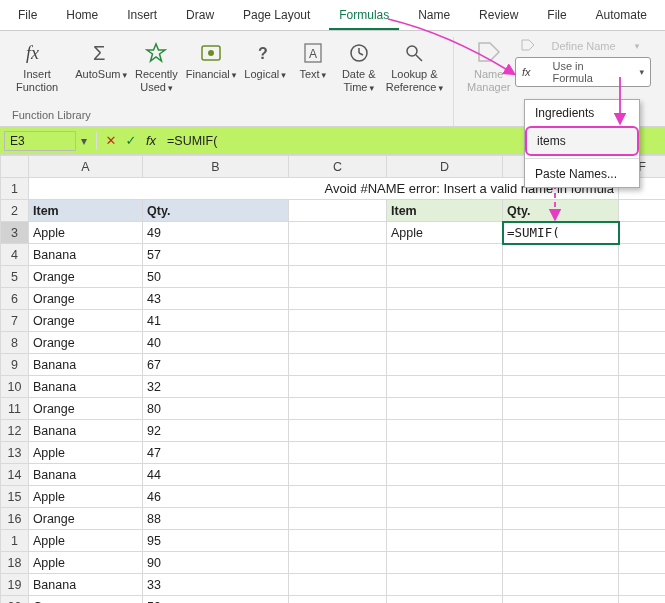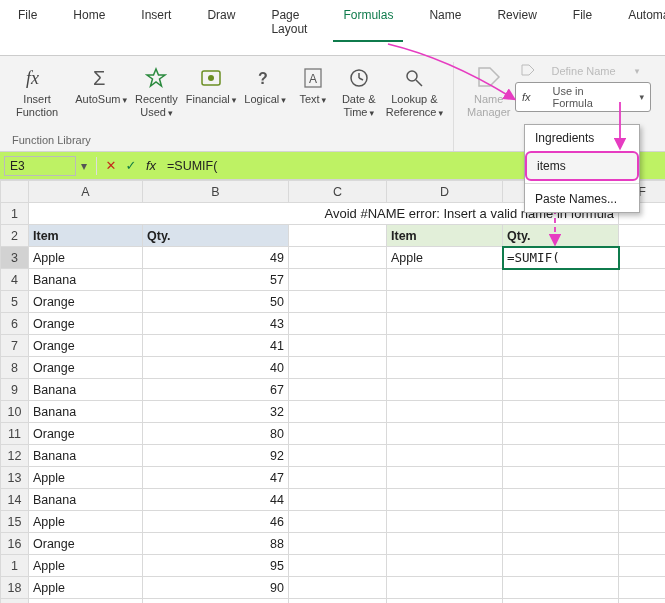--- a/index.html
+++ b/index.html
@@ -1,17 +1,17 @@
 <!DOCTYPE html>
 <html><head>
 <meta charset="utf-8">
 <style>
   * { box-sizing: border-box; }
   body { margin:0; font-family:"Segoe UI",Arial,sans-serif; font-size:12px; color:#222; background:#fff; width:665px; }
-  .menubar { display:flex; gap:16px; padding:4px 8px 13px 8px; border-bottom:1px solid #ccc; background:#fff;}
+  .menubar { display:flex; gap:8px; padding:4px 8px 0 8px; border-bottom:1px solid #ccc; background:#fff;justify-content:space-between;}
   .menubar .item { padding:4px 10px 6px; cursor:pointer; color:#333;}
   .menubar .item.active { color:#0f7b4c; border-bottom:2px solid #0f7b4c; font-weight:500;}
   .ribbon { background:#f3f3f3; padding:6px 6px 0 6px; display:flex; gap:4px; position:relative; height:96px; border-bottom:1px solid #d4d4d4;}
   .rgroup { display:flex; flex-direction:column; align-items:stretch; border-right:1px solid #ddd; padding:0 6px; }
   .rgroup:last-child{border-right:none;}
   .rgroup .caption { font-size:11px; color:#666; padding:2px 0;}
   .rbtn { display:flex; flex-direction:column; align-items:center; justify-content:flex-start; gap:1px; padding:2px 4px; min-width:46px; cursor:pointer; color:#444;}
   .rbtn.disabled{color:#aaa; cursor:default;}
   .ricon{ width:28px; height:28px; display:flex; align-items:center; justify-content:center; }
   .lbl { font-size:11px; line-height:1.15; text-align:center; white-space:pre-line;}
@@ -42,21 +42,21 @@
   table.grid{ border-collapse:collapse; table-layout:fixed; width:665px;}
   table.grid th, table.grid td{border:1px solid #d9d9d9; font-size:12.5px; height:22px; padding:0 4px; overflow:hidden; white-space:nowrap;}
   table.grid th{background:#f0f0f0; font-weight:normal; color:#444; text-align:center;}
   .corner{width:28px;background:#f0f0f0;}
   th.rowh{width:28px; background:#f0f0f0;}
   th.rowh.sel{background:#d2d2d2;}
   col.cA{width:114px;} col.cB{width:146px;} col.cC{width:98px;} col.cD{width:116px;} col.cE{width:116px;} col.cF{width:47px;}
   .title-row td.title{ text-align:right; font-weight:normal; font-size:13px;}
   .hdr{background:#d9e2ec; font-weight:bold;}
   .hdr.g{background:#e2efd9;}
-  .num{text-align:right;margin-top:8px;}
+  .num{text-align:left;margin-top:8px;}
   td.editing{ outline:2px solid #0f7b4c; outline-offset:-1px; font-family:Consolas,Menlo,monospace;}
   
   .dash-arrow{position:absolute; pointer-events:none;}
 </style>
 </head>
 <body>
 
 <div class="menubar">
   <div class="item">File</div>
   <div class="item">Home</div>

